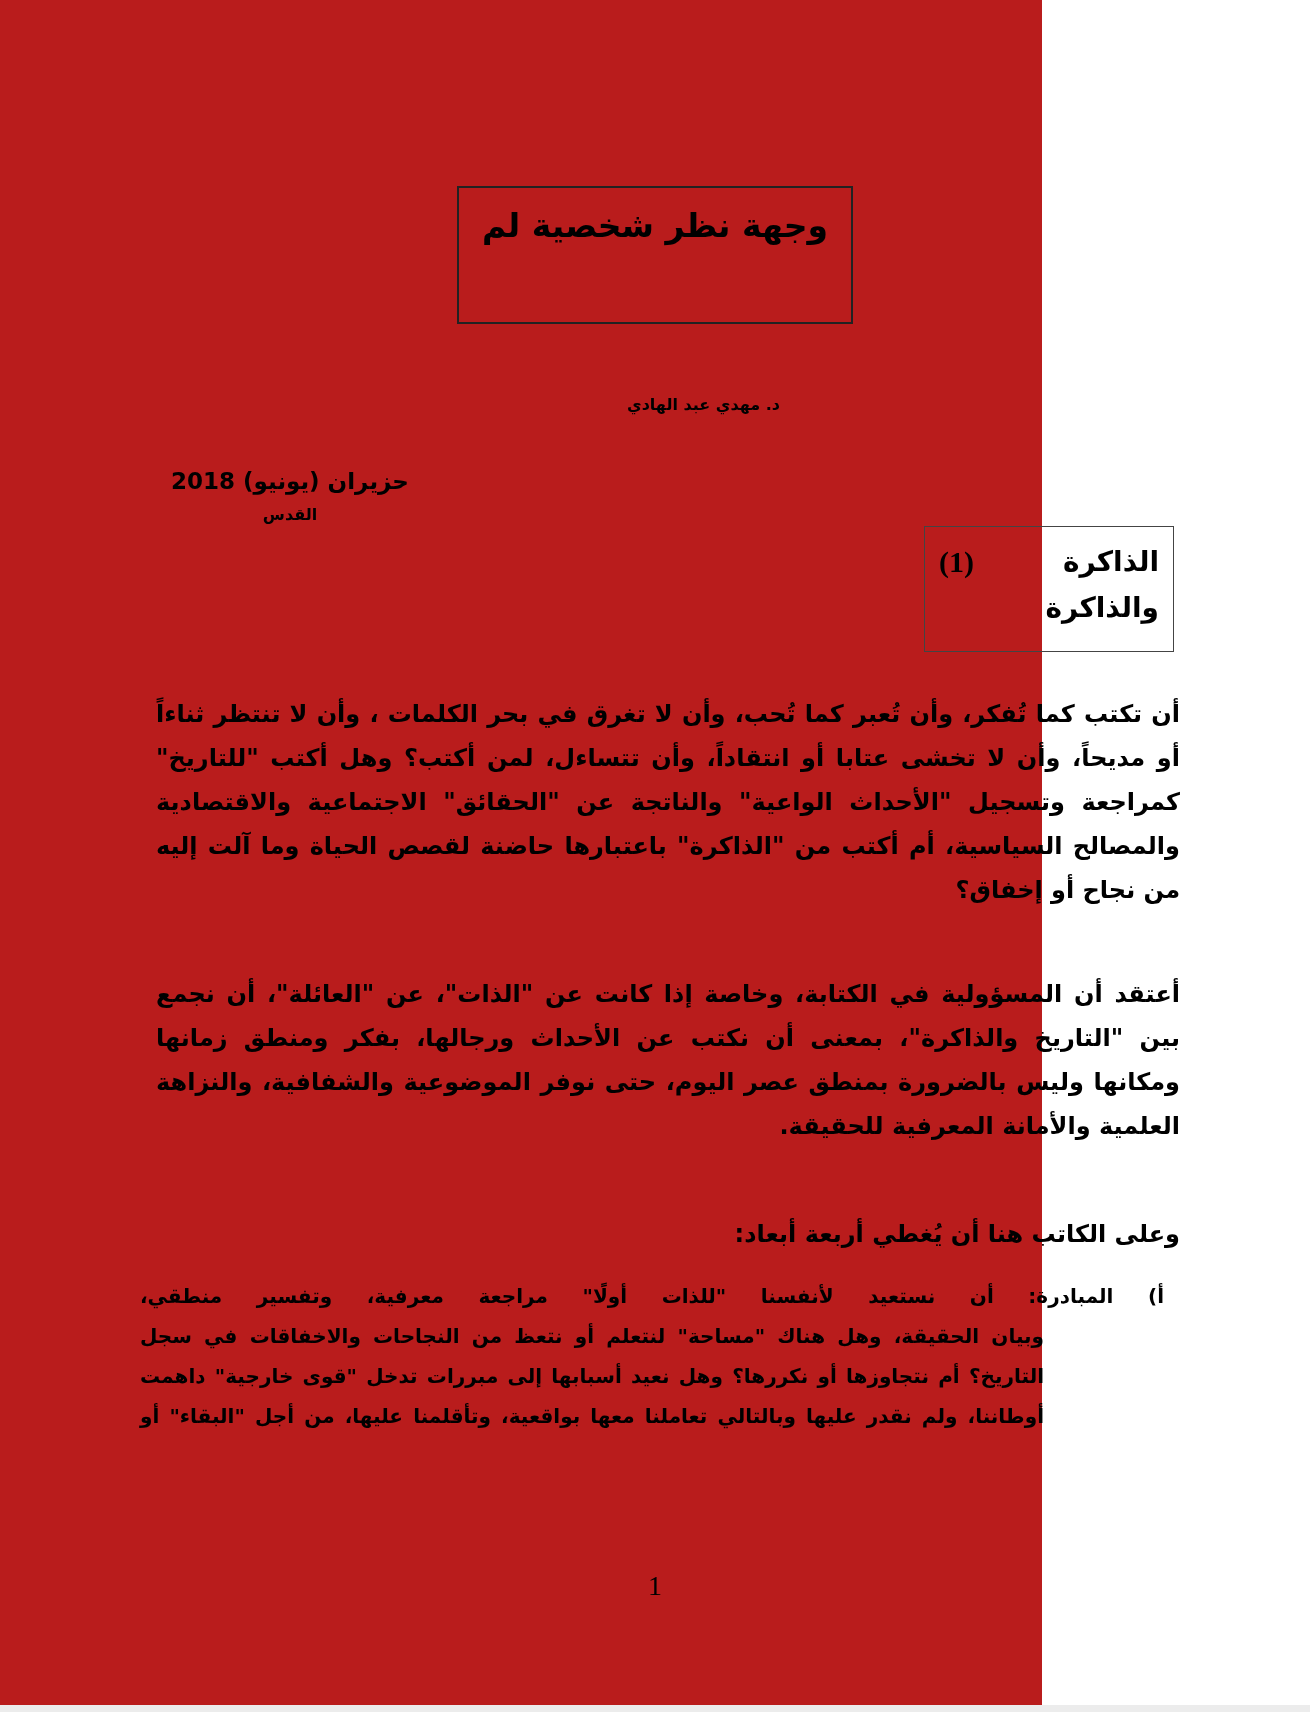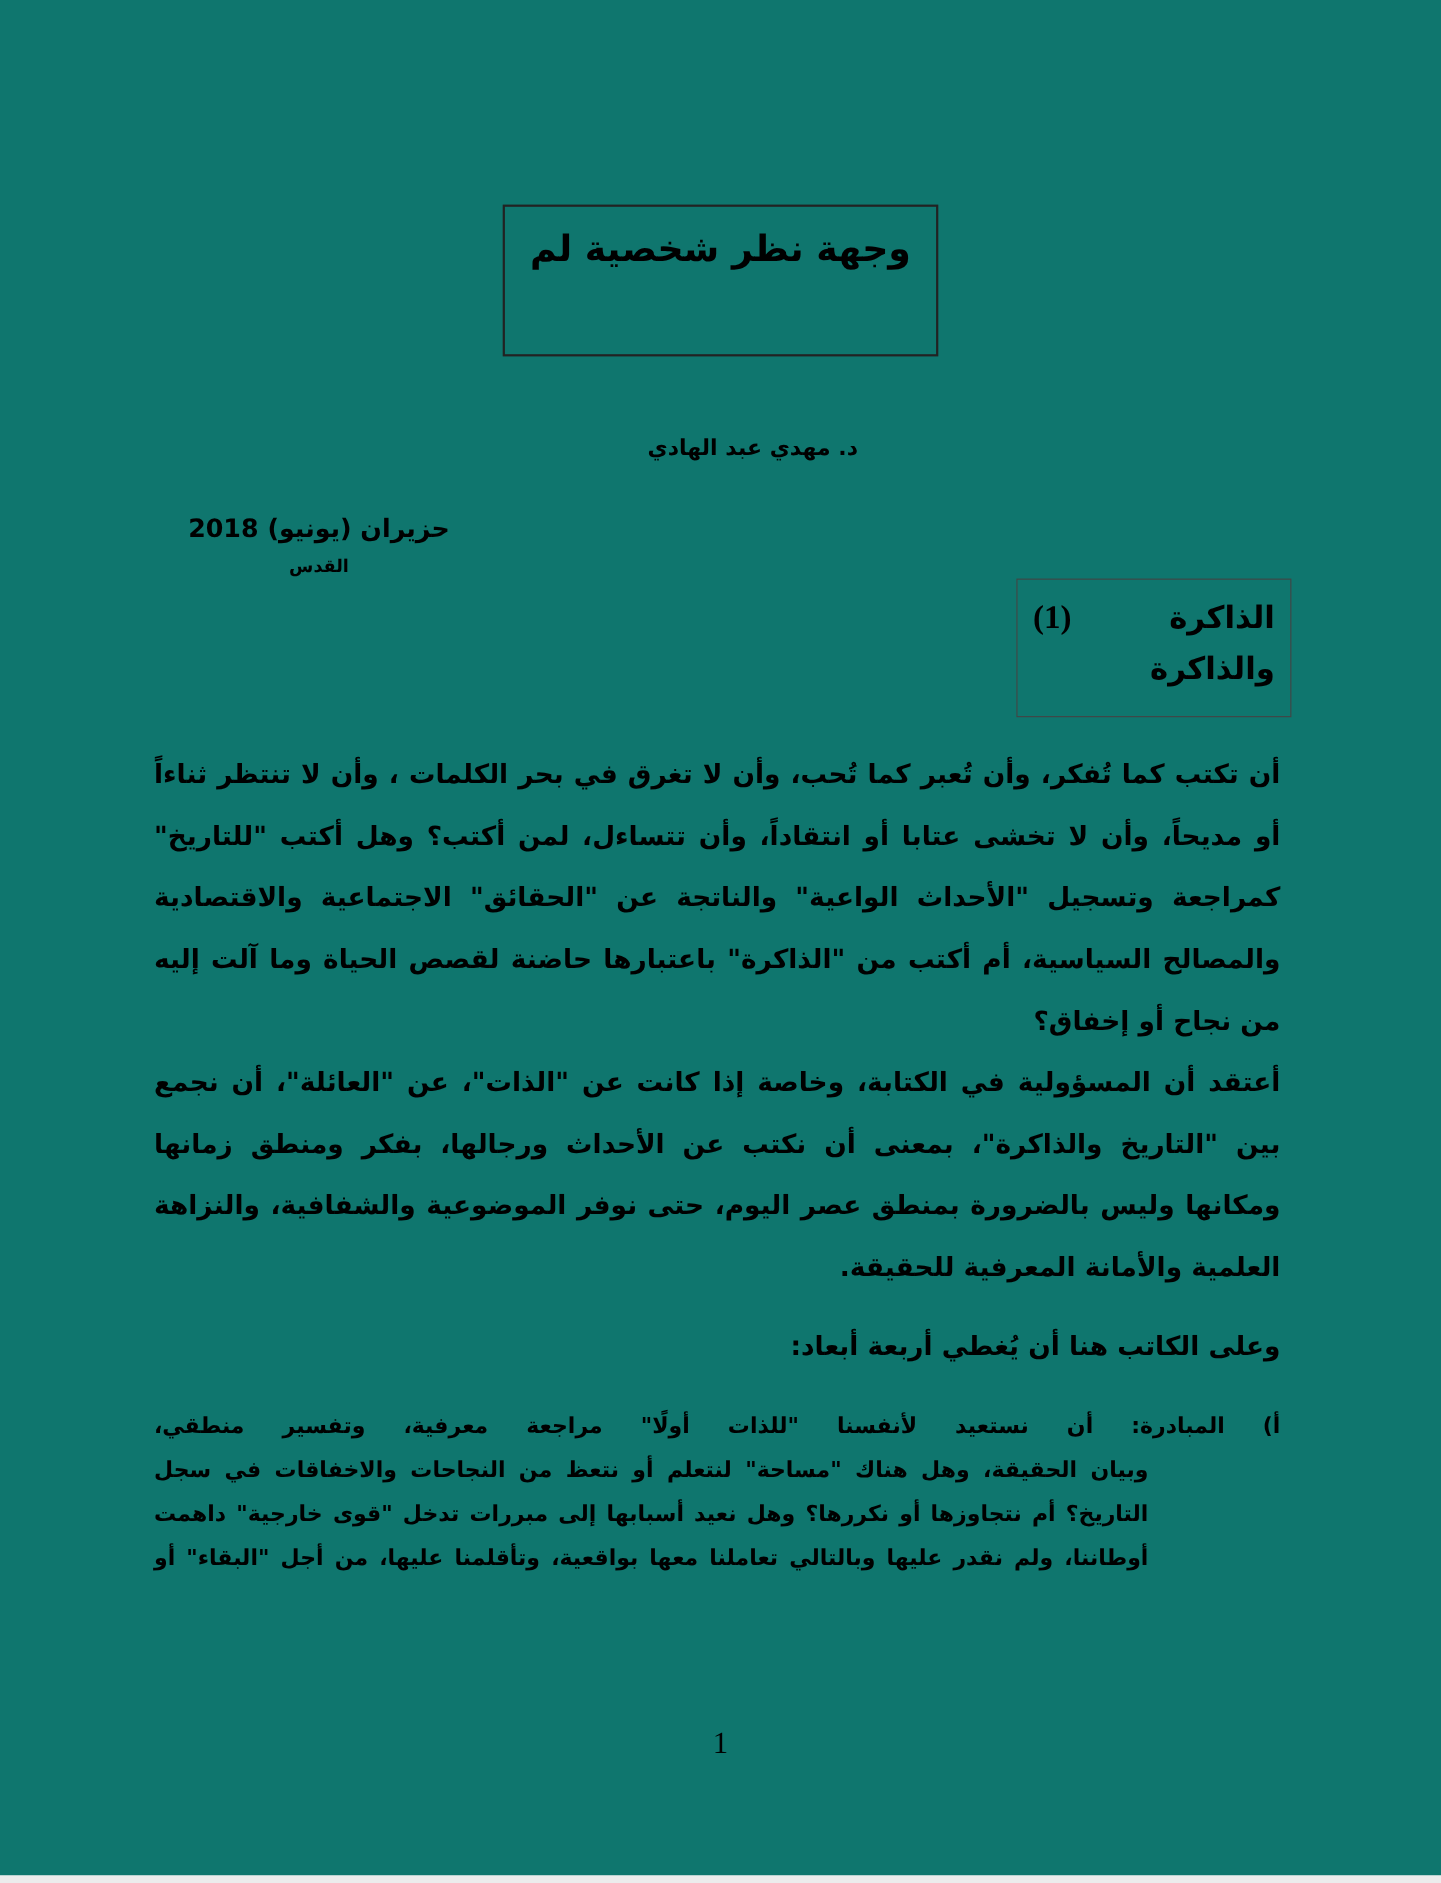--- a/index.html
+++ b/index.html
@@ -11,23 +11,23 @@
       width: 1310px;
       height: 1712px;
       position: relative;
       overflow: hidden;
       font-family: "DejaVu Sans", "Liberation Sans", sans-serif;
       color: #000;
     }
     .page {
       position: absolute;
       left: 0; top: 0;
-      width: 1310px;
+      width: 1042px;
       height: 1705px;
-      background: #0f766e;
+      background: #b91c1c;
     }
     .bottom-strip {
       position: absolute;
       left: 0; top: 1705px;
       width: 1310px; height: 7px;
       background: #ececec;
     }
     .title-box {
       position: absolute;
       left: 457px; top: 186px;
@@ -42,21 +42,21 @@
       padding-top: 12px;
     }
     .title-line { display: block; }
     .author {
       position: absolute;
       left: 400px; top: 395px;
       width: 400px;
       direction: rtl;
       text-align: right;
       font-weight: bold;
-      font-size: 20px;
+      font-size: 16px;
       padding-right: 20px;
       box-sizing: border-box;
     }
     .date {
       position: absolute;
       left: 140px; top: 464px;
       width: 300px;
       direction: rtl;
       text-align: center;
       font-weight: bold;
@@ -95,22 +95,22 @@
     }
     .body-text {
       position: absolute;
       left: 140px;
       width: 1024px;
       direction: rtl;
       text-align: justify;
       text-align-last: right;
       font-weight: bold;
       font-size: 24px;
-      line-height: 56px;
-      margin: 0;
+      line-height: 44px;
+      margin: 16px;
     }
     .para1 { top: 676px; }
     .para2 { top: 956px; }
     .para3 { top: 1196px; }
     .list-item {
       position: absolute;
       left: 140px;
       width: 1024px;
       top: 1276px;
       direction: rtl;

